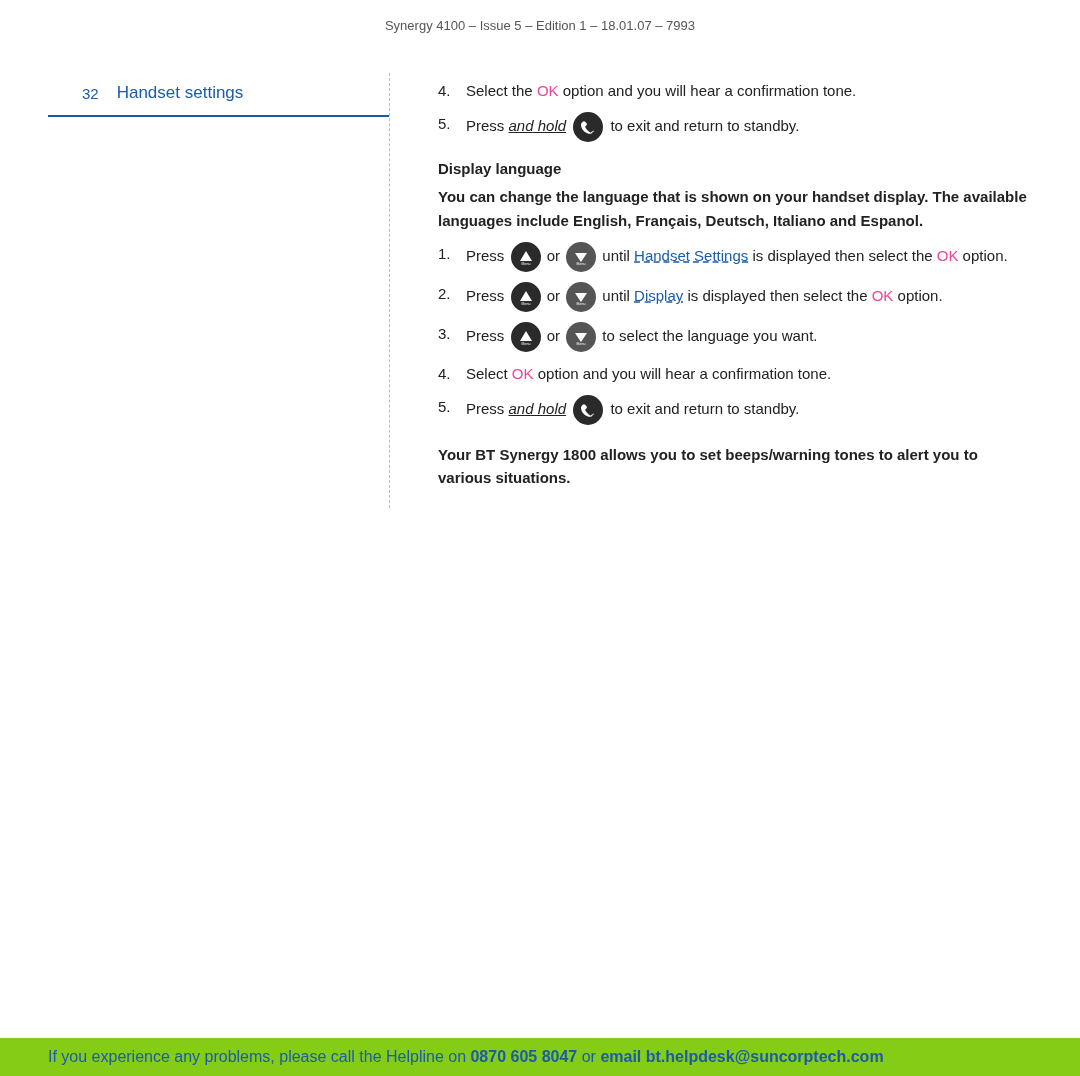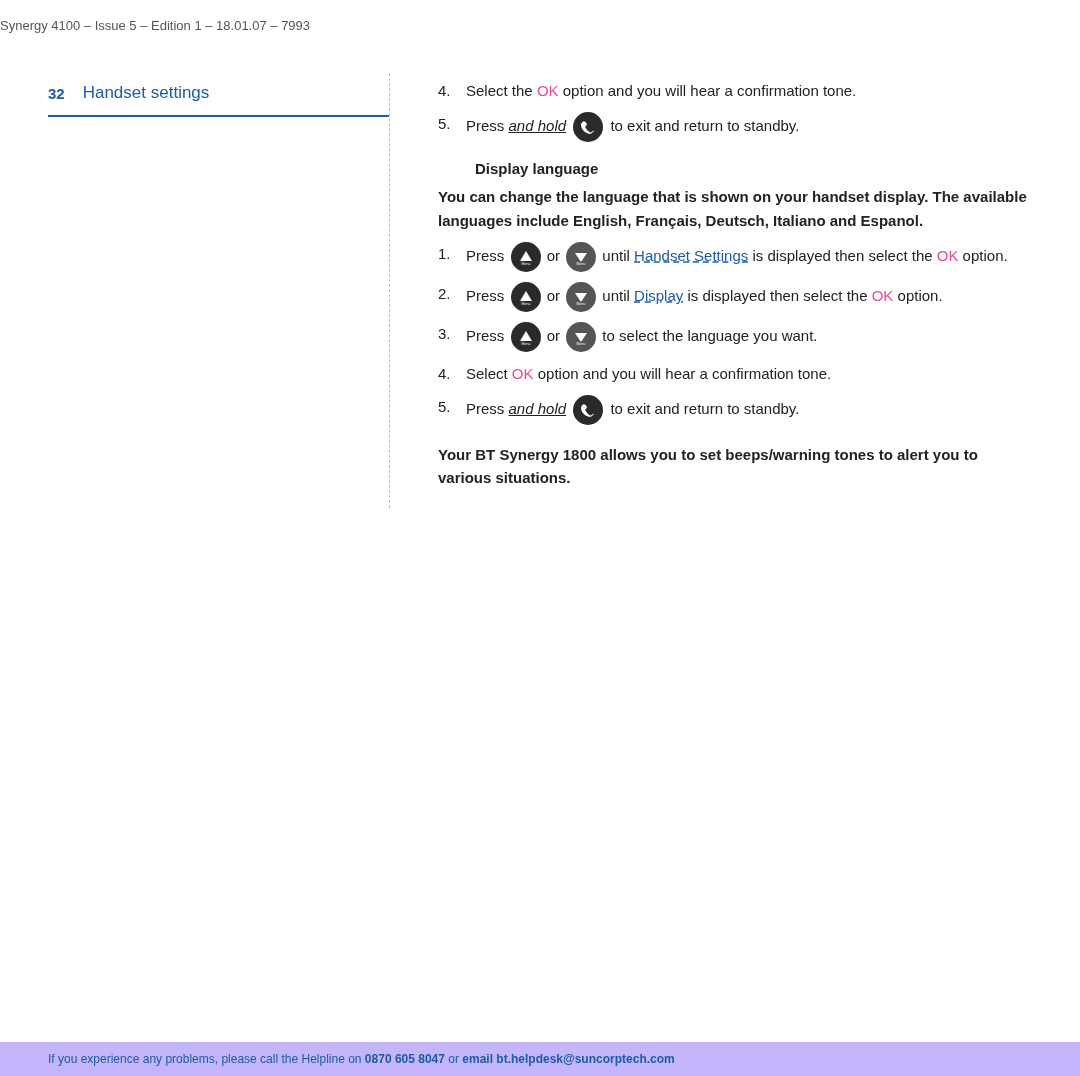--- a/index.html
+++ b/index.html
@@ -8,21 +8,21 @@
       font-size: 15px;
       background: #fff;
       color: #222;
       width: 1080px;
       min-height: 1076px;
       position: relative;
     }
 
     
     .header {
-      text-align: left;
+      text-align: center;
       padding: 18px 0 10px 0;
       font-size: 13px;
       color: #555;
       border-bottom: none;
     }
 
     
     .page-layout {
       display: flex;
       flex-direction: row;
@@ -35,21 +35,22 @@
       min-width: 390px;
       padding-left: 48px;
       padding-top: 10px;
       border-right: 1px dashed #bbb;
       position: relative;
     }
 
     .page-number {
       font-size: 15px;
       color: #1a5caa;
-      font-weight: bold;
+      font-weight: normal;
+      margin-left: 34px;
     }
 
     .section-title {
       font-size: 17px;
       color: #1a5caa;
       margin-left: 18px;
       font-weight: normal;
     }
 
     .sidebar-header {
@@ -109,40 +110,39 @@
       text-decoration: underline;
       color: #1a5caa;
       text-decoration-style: dashed;
     }
 
     .subsection-title {
       font-weight: bold;
       font-size: 15px;
       margin-bottom: 8px;
       margin-top: 10px;
-      margin-left: 37px;
     }
 
     .body-text {
       font-size: 15px;
       line-height: 1.55;
       margin-bottom: 10px;
       font-weight: bold;
     }
 
     
     .footer {
       position: absolute;
       bottom: 0;
       left: 0;
       right: 0;
       padding: 10px 48px;
-      font-size: 12px;
+      font-size: 16px;
       color: #1a5caa;
-      background: #c4b5fd;
+      background: #84cc16;
     }
 
     .footer strong {
       font-weight: bold;
     }
 
     
     .btn-circle {
       display: inline-flex;
       align-items: center;

